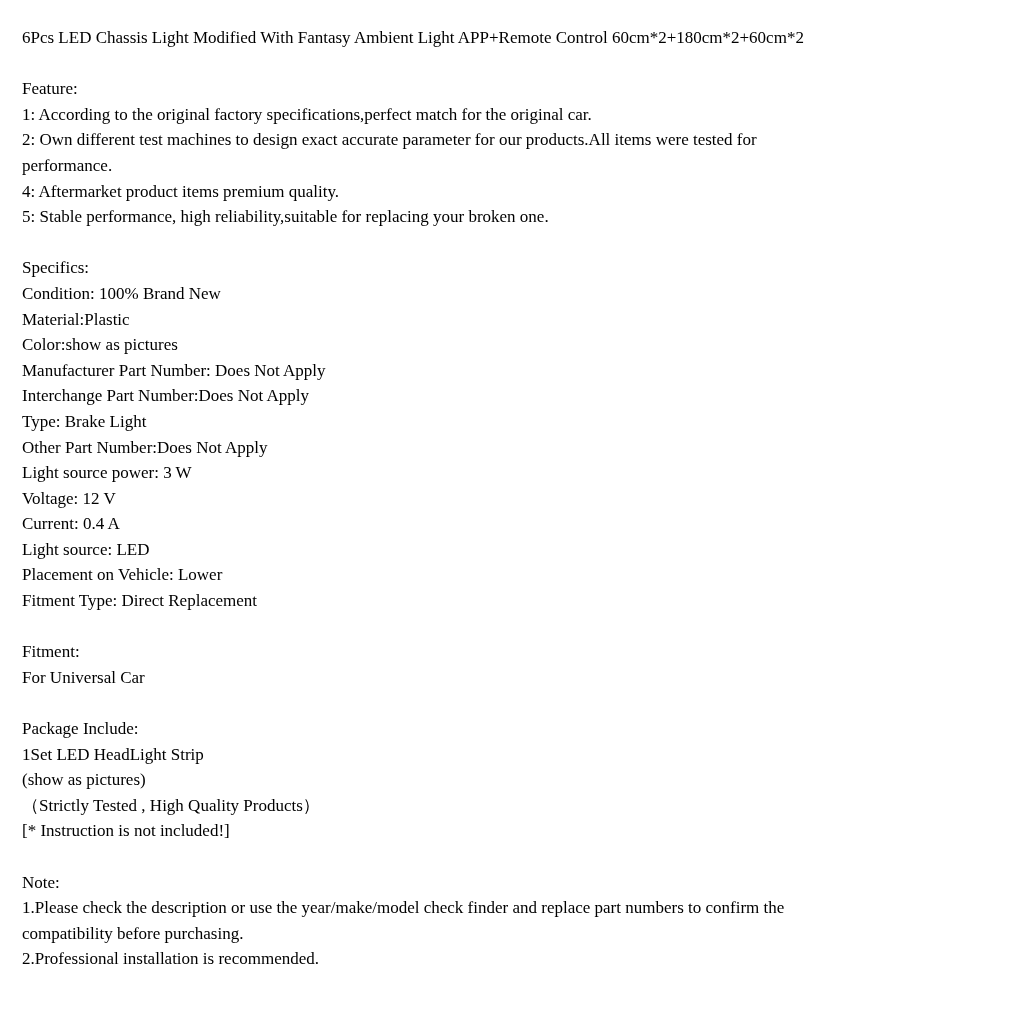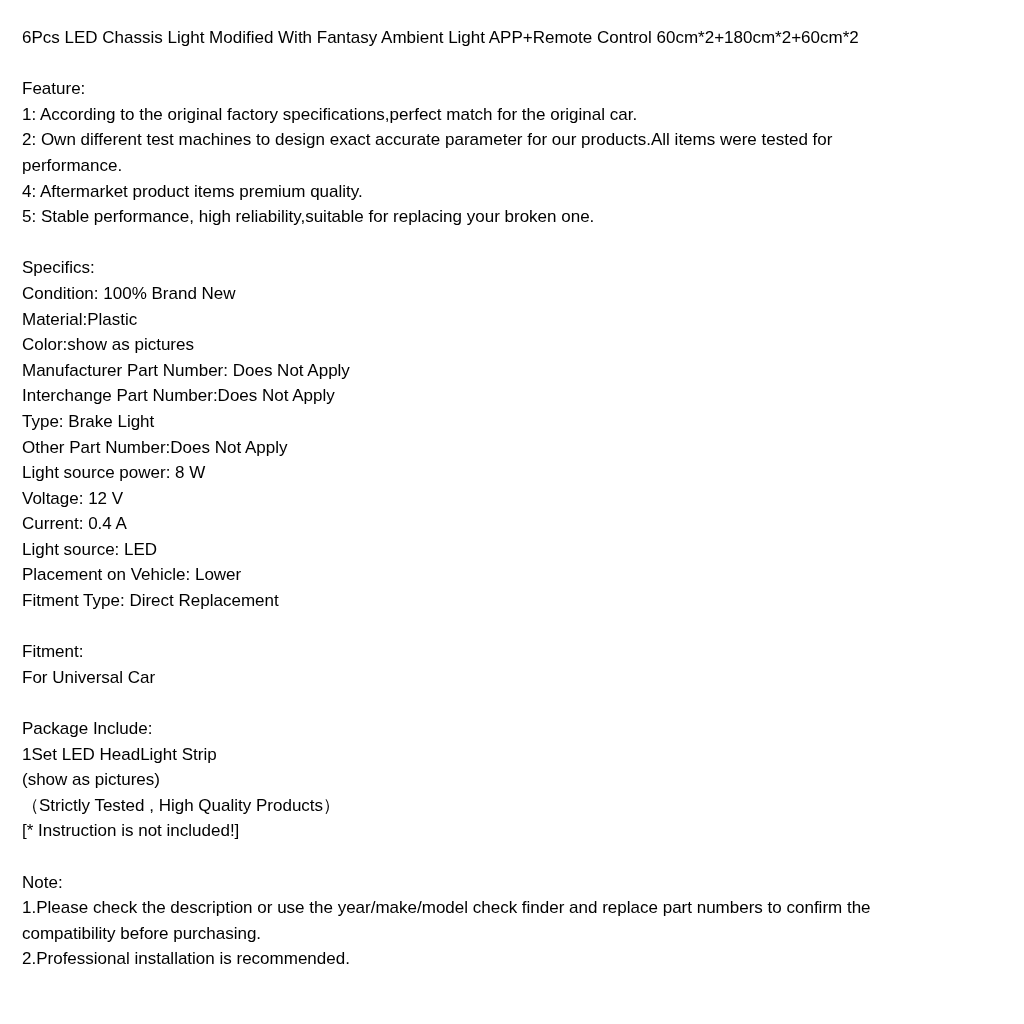--- a/index.html
+++ b/index.html
@@ -16,20 +16,21 @@
     line-height: 25.6px;
     color: #000000;
   }
   .doc {
     padding: 25px 16px 0 22px;
   }
   .line {
     white-space: pre;
     height: 25.6px;
     overflow: visible;
+    font-family: Liberation Serif, serif;
   }
   .blank {
     height: 25.6px;
   }
 </style>
 </head>
 <body>
 
 <div class="doc">
 
@@ -45,21 +46,21 @@
   <div class="line blank"></div>
 
   <div class="line">Specifics:</div>
   <div class="line">Condition: 100% Brand New</div>
   <div class="line">Material:Plastic</div>
   <div class="line">Color:show as pictures</div>
   <div class="line">Manufacturer Part Number: Does Not Apply</div>
   <div class="line">Interchange Part Number:Does Not Apply</div>
   <div class="line">Type: Brake Light</div>
   <div class="line">Other Part Number:Does Not Apply</div>
-  <div class="line">Light source power: 8 W</div>
+  <div class="line">Light source power: 3 W</div>
   <div class="line">Voltage: 12 V</div>
   <div class="line">Current: 0.4 A</div>
   <div class="line">Light source: LED</div>
   <div class="line">Placement on Vehicle: Lower</div>
   <div class="line">Fitment Type: Direct Replacement</div>
   <div class="line blank"></div>
 
   <div class="line">Fitment:</div>
   <div class="line">For Universal Car</div>
   <div class="line blank"></div>

